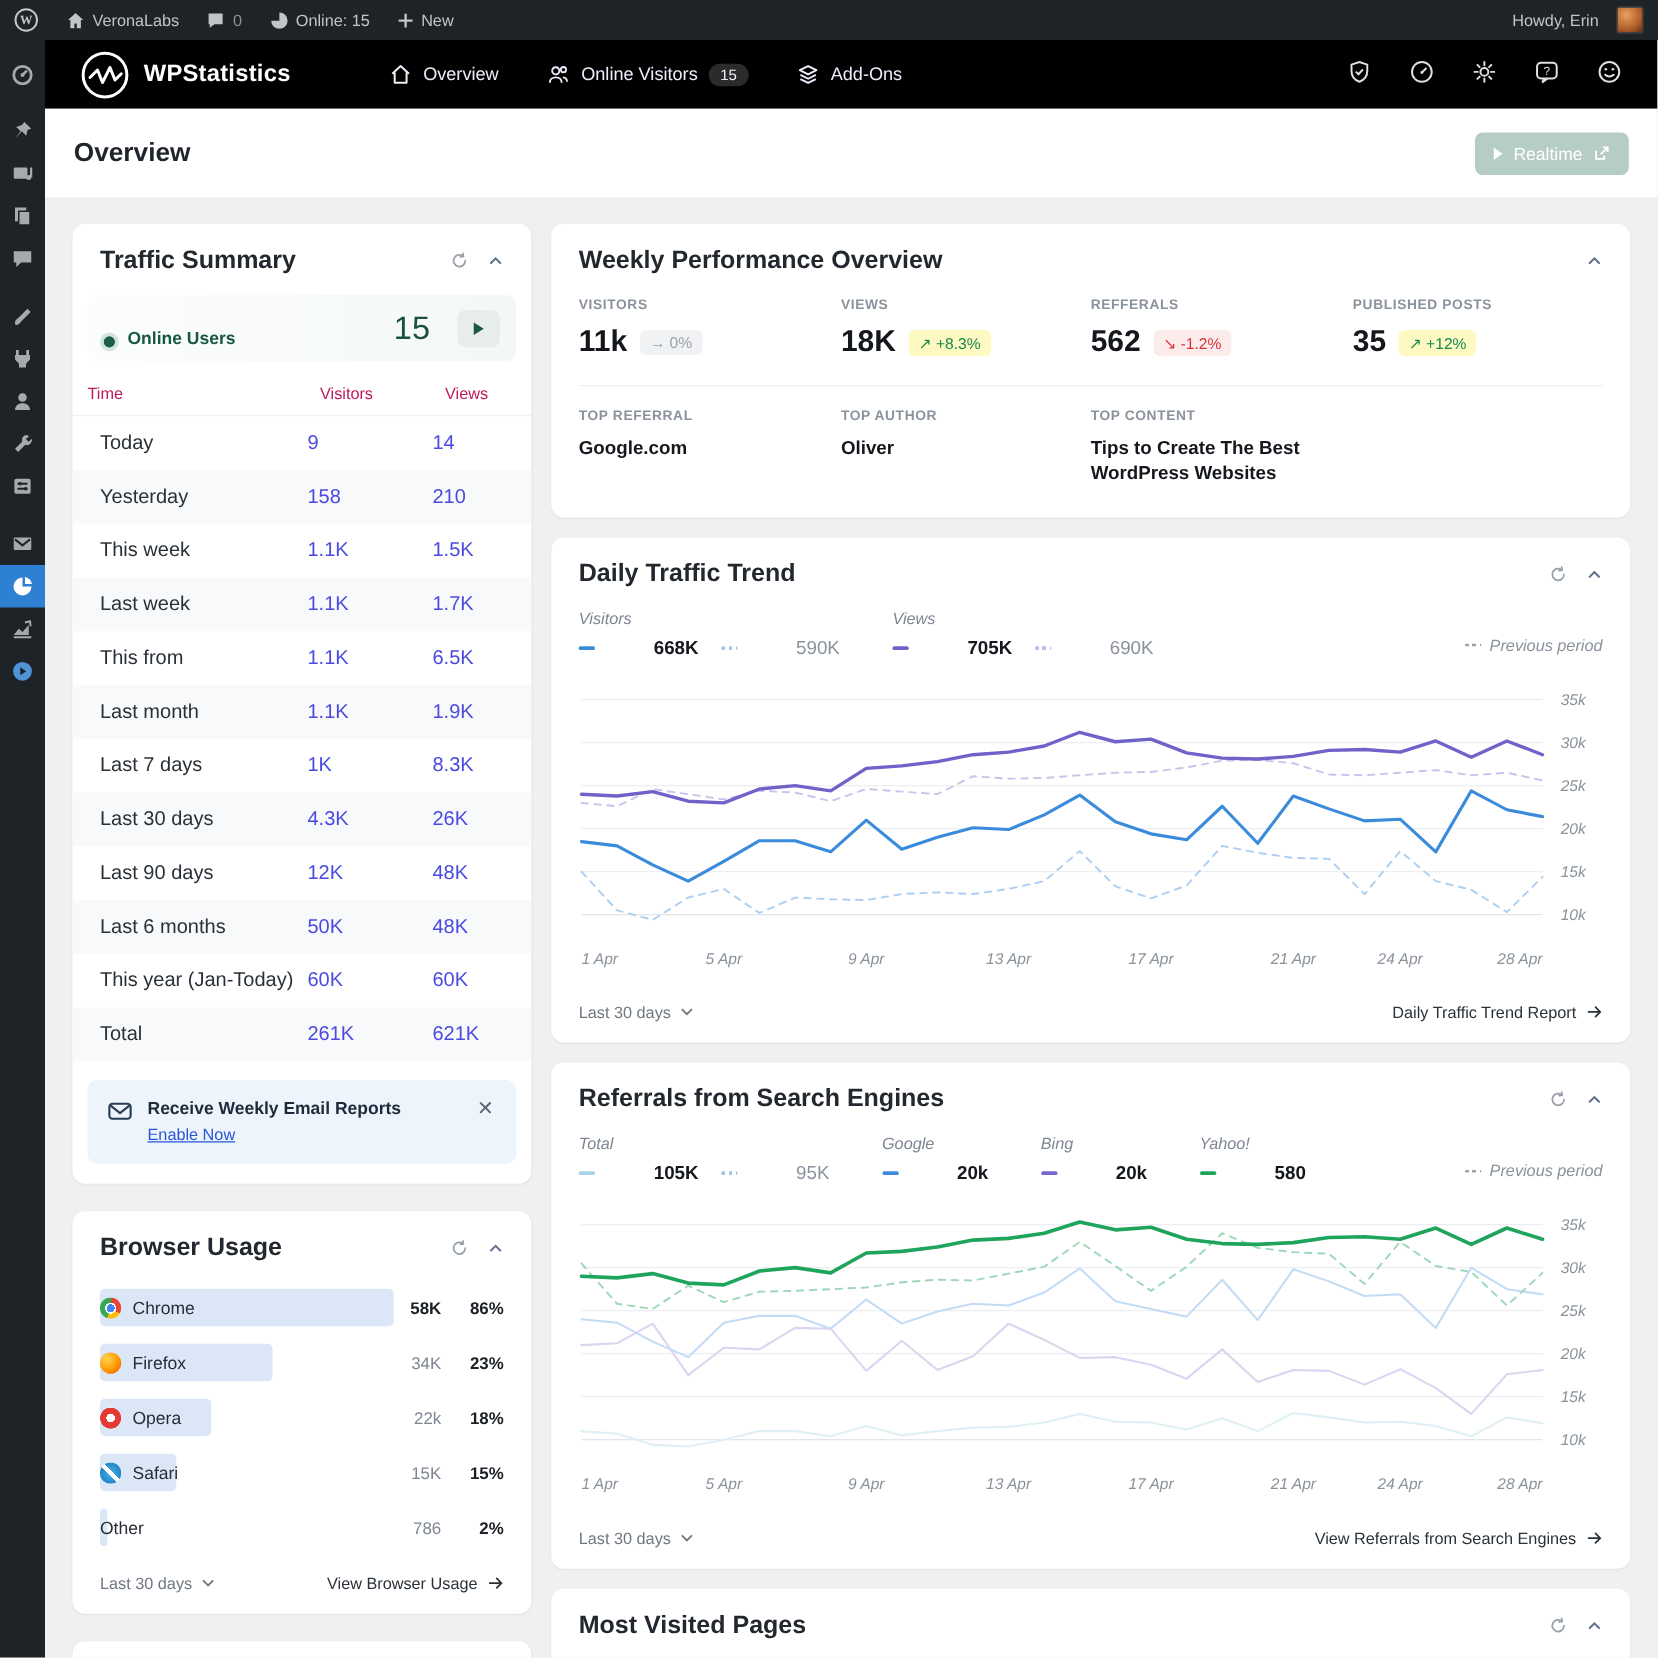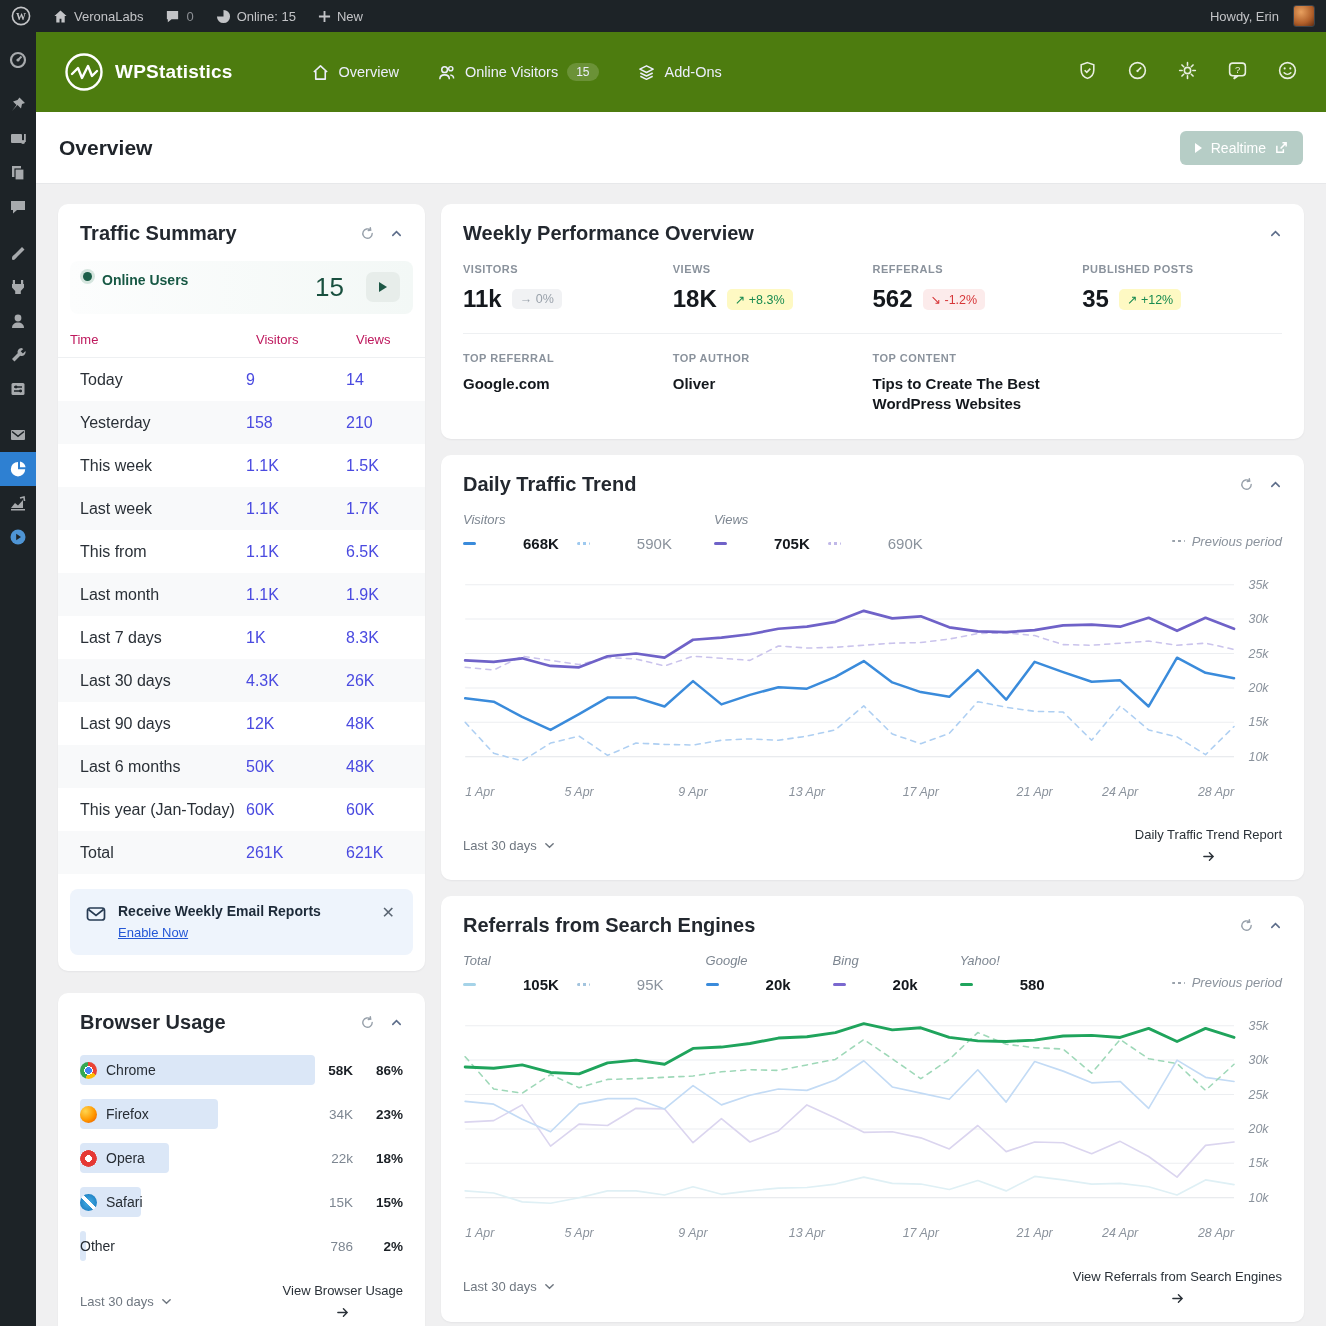--- a/index.html
+++ b/index.html
@@ -21,21 +21,21 @@
     z-index:55; display:flex; flex-direction:column; align-items:center; padding-top:10px; }
   .sb-item { width:36px; height:34px; display:flex; align-items:center; justify-content:center;
     color:#a7aaad; cursor:pointer; position:relative; }
   .sb-item.gap { margin-top:12px; }
   .sb-item.active { background:#2e80d2; color:#fff; }
   .sb-item.active::after { content:""; position:absolute; right:-6px; top:50%; margin-top:-6px;
     border:6px solid transparent; border-left-color:#2e80d2; }
   .sb-item svg { display:block; }
 
   
-  .plugin-header { margin-left:36px; height:80px; background:#4d7c0f; display:flex;
+  .plugin-header { margin-left:36px; height:55px; background:#000000; display:flex;
     align-items:center; padding:0 28px; color:#fff; }
   .brand { display:flex; align-items:center; gap:11px; font-size:19px; font-weight:600; letter-spacing:.2px; }
   .brand-logo { width:40px; height:40px; }
   .ph-nav { display:flex; align-items:center; gap:38px; margin-left:78px; }
   .ph-nav-item { display:flex; align-items:center; gap:9px; font-size:14.5px; color:#eceefc; cursor:pointer; }
   .ph-badge { background:rgba(255,255,255,.17); border-radius:11px; padding:2px 9px; font-size:12px; }
   .ph-actions { margin-left:auto; display:flex; align-items:center; gap:29px; }
   .ph-actions .hicon { cursor:pointer; opacity:.88; }
 
   
@@ -50,21 +50,21 @@
   .col-left { width:367px; flex:none; display:flex; flex-direction:column; gap:22px; }
   .col-right { flex:1; min-width:0; display:flex; flex-direction:column; gap:16px; }
   .panel { background:#fff; border-radius:10px; box-shadow:0 1px 2px rgba(16,24,40,.05); }
   .panel-head { display:flex; align-items:center; padding:18px 22px 14px; }
   .panel-title { font-size:20px; font-weight:700; color:#23282f; }
   .panel-tools { margin-left:auto; display:flex; align-items:center; gap:15px; color:#98a1ab; }
   .tool-btn { cursor:pointer; color:#98a1ab; display:flex; }
 
   
   .online-row { margin:2px 12px 6px; background:linear-gradient(90deg,#fcfdfd,#f3f8f6);
-    border-radius:8px; padding:11px 13px; display:flex; align-items:flex-start; gap:10px; }
+    border-radius:8px; padding:11px 13px; display:flex; align-items:flex-end; gap:10px; }
   .online-dot { width:9px; height:9px; border-radius:50%; background:#1c5f49; box-shadow:0 0 0 3px #d5e5de; }
   .online-label { color:#175844; font-weight:700; font-size:14px; }
   .online-count { margin-left:auto; font-size:26px; color:#19503f; }
   .online-play { width:34px; height:30px; background:#e7edea; border-radius:7px; border:none;
     display:flex; align-items:center; justify-content:center; cursor:pointer; margin-left:12px; }
   .tri { width:0; height:0; border-left:8px solid #1d5745; border-top:5px solid transparent; border-bottom:5px solid transparent; }
 
   .ts-headrow { display:flex; padding:12px 12px 10px; color:#be185d; font-size:13px;
     border-bottom:1px solid #eef0f2; margin-top:6px;justify-content:flex-end; }
   .ts-row { display:flex; padding:0 22px; height:43px; align-items:center; font-size:16px; color:#2a3037; }
@@ -84,21 +84,21 @@
   
   .bu-row { display:flex; align-items:center; padding:0 22px; height:44px; position:relative; }
   .bu-bar { position:absolute; left:22px; top:7px; bottom:7px; background:#dbe7f7; border-radius:4px; z-index:0; }
   .bu-icon { width:17px; height:17px; border-radius:50%; margin-right:9px; z-index:1; flex:none; }
   .bu-name { z-index:1; font-size:14px; color:#272d34; }
   .bu-val { margin-left:auto; width:56px; text-align:right; font-size:13.5px; color:#7d8691; z-index:1; }
   .bu-val.em { color:#1b2026; font-weight:700; }
   .bu-pct { width:50px; text-align:right; font-size:13.5px; font-weight:700; color:#1b2026; z-index:1; }
   .panel-foot { display:flex; align-items:center; justify-content:space-between; padding:15px 22px 17px; font-size:13px; }
   .foot-left { color:#6f7780; display:flex; align-items:center; gap:7px; cursor:pointer; }
-  .foot-right { color:#2a3138; display:flex; align-items:center; gap:8px; cursor:pointer;flex-direction:column; }
+  .foot-right { color:#2a3138; display:flex; align-items:center; gap:8px; cursor:pointer; }
 
   
   .wpf-grid { display:grid; grid-template-columns:1.05fr 1fr 1.05fr 1fr; padding:4px 22px 20px; }
   .stat-label { font-size:11px; font-weight:700; letter-spacing:.5px; color:#8a929c; margin-bottom:10px; }
   .stat-line { display:flex; align-items:center; gap:10px; }
   .stat-value { font-size:24px; font-weight:600; color:#14181d; }
   .delta { font-size:12.5px; border-radius:5px; padding:3px 8px; display:flex; gap:4px; align-items:center; }
   .delta.flat { color:#9aa2ab; background:#f1f2f4; }
   .delta.up { color:#178a50; background:#fef9c3; }
   .delta.down { color:#d63638; background:#fcebeb; }

